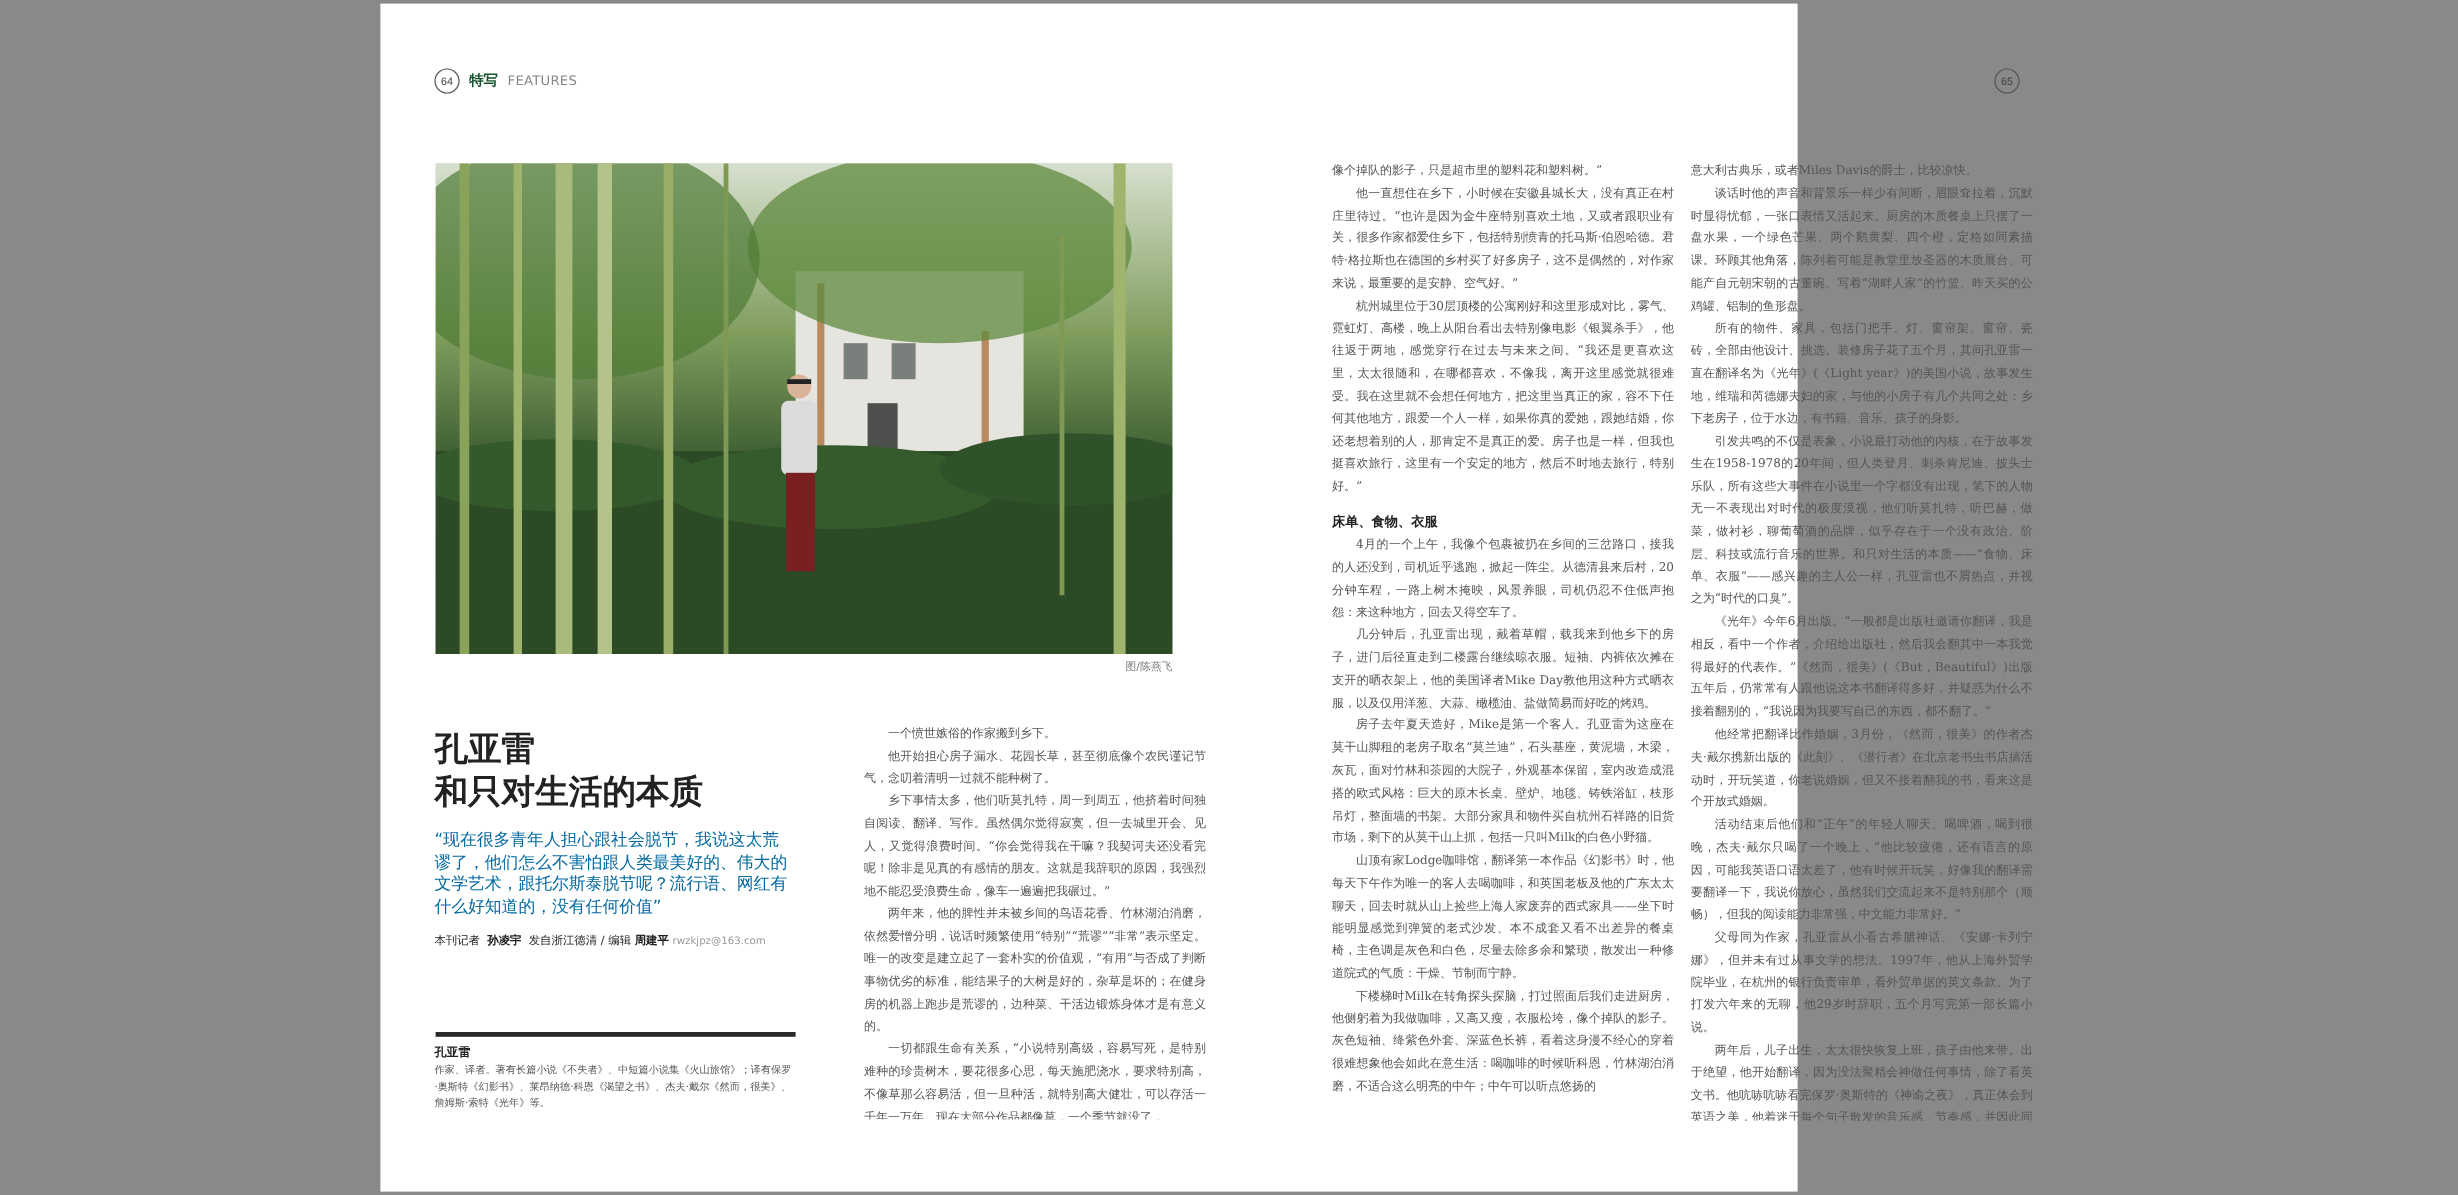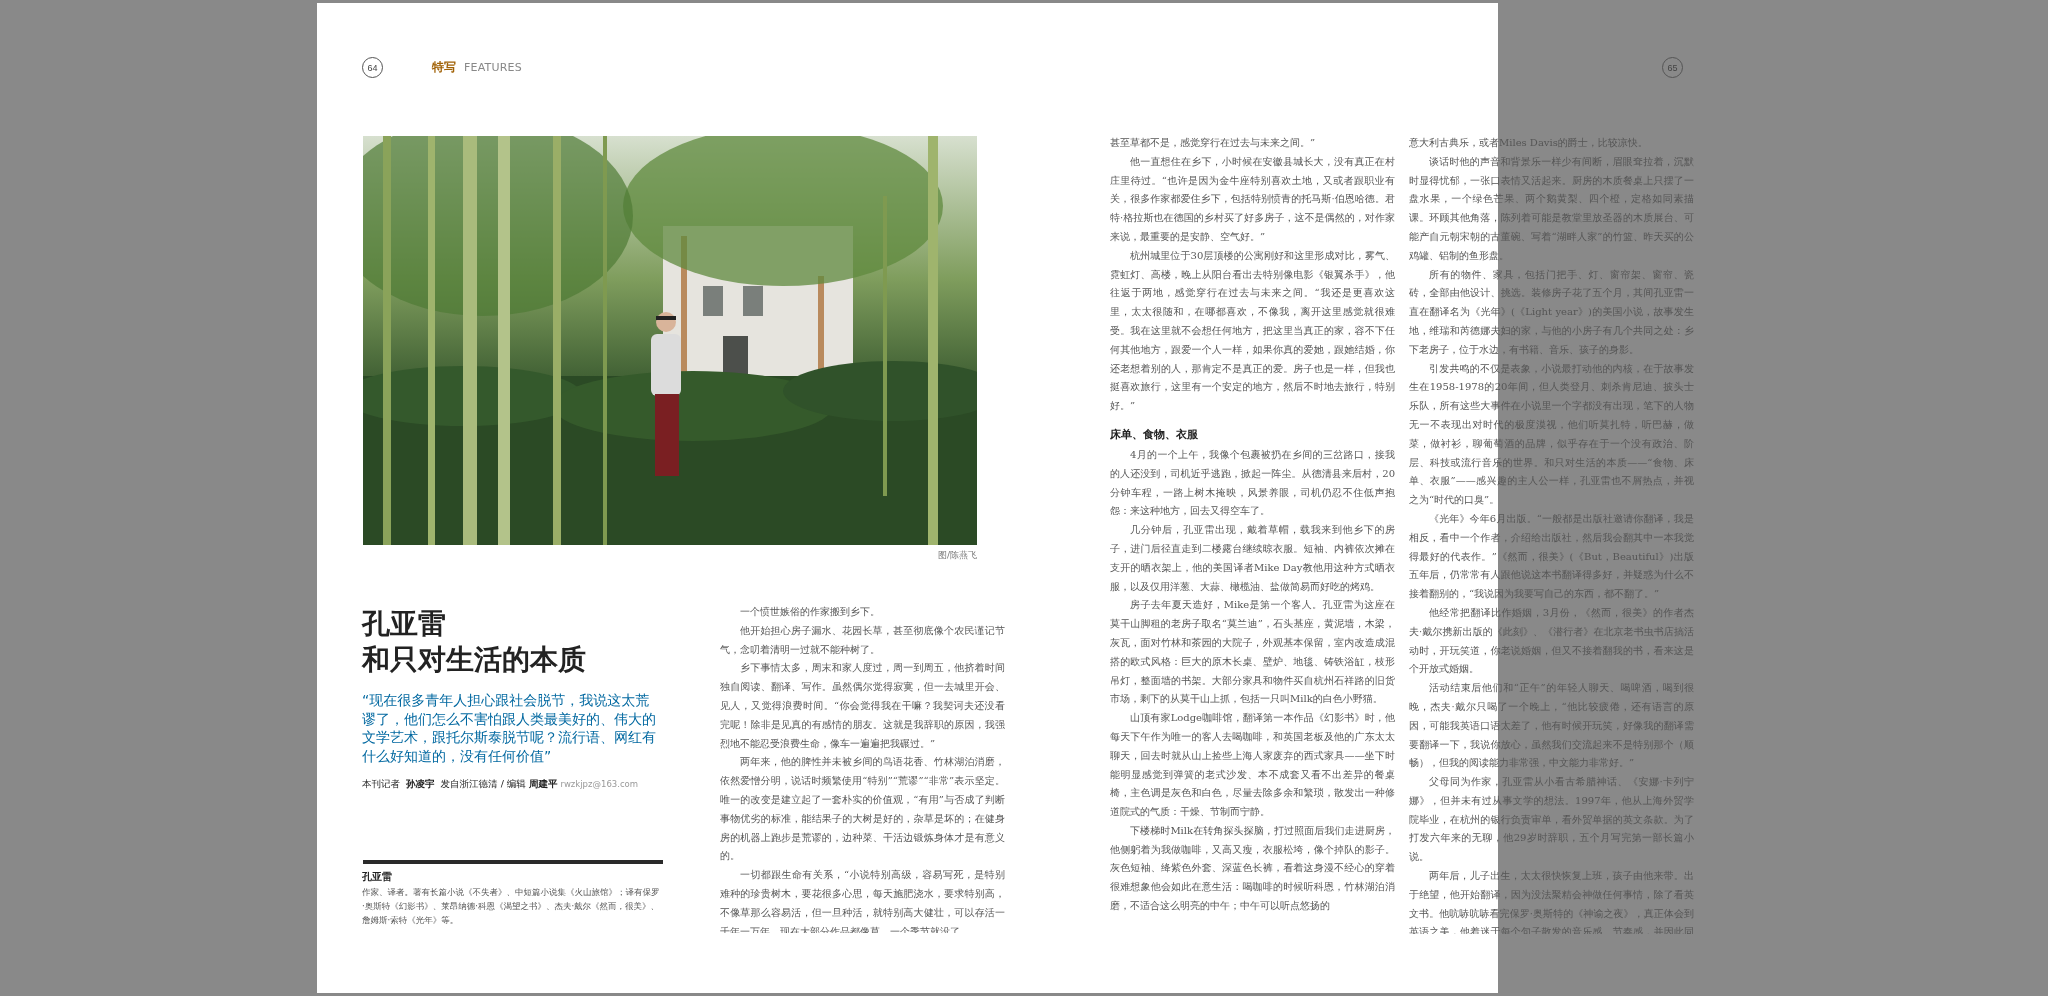--- a/index.html
+++ b/index.html
@@ -13,21 +13,21 @@
   }
   .folio {
     position:absolute; display:flex; align-items:center; gap:8px;
     font-family:"DejaVu Sans","Liberation Sans",sans-serif;
   }
   .pagenum {
     width:19px; height:19px; border:1.5px solid #555; border-radius:50%;
     font-size:9px; color:#444; display:flex; align-items:center; justify-content:center;
     font-family:"Liberation Sans",sans-serif;
   }
-  .section-cn { font-size:12px; color:#a16207; font-weight:bold;margin-left:41px; }
+  .section-cn { font-size:12px; color:#14532d; font-weight:bold; }
   .section-en { font-size:11px; color:#888; letter-spacing:0.2px; }
   .photo {
     position:absolute; left:46px; top:133px; width:614px; height:409px; overflow:hidden;
     background:linear-gradient(180deg,#cfd9c5 0%,#8fab6e 30%,#46663a 60%,#24401f 100%);
   }
   .photo svg { display:block; }
   .credit {
     position:absolute; left:560px; top:546px; width:100px; text-align:right;
     font-family:"DejaVu Sans","Liberation Sans",sans-serif; font-size:9px; color:#777;
   }
@@ -146,26 +146,26 @@
     <span class="email">rwzkjpz@163.com</span>
   </div>
 
   <div class="bio-rule"></div>
   <div class="bio-name">孔亚雷</div>
   <div class="bio-text">作家、译者。著有长篇小说《不失者》、中短篇小说集《火山旅馆》；译有保罗·奥斯特《幻影书》、莱昂纳德·科恩《渴望之书》、杰夫·戴尔《然而，很美》、詹姆斯·索特《光年》等。</div>
 
   <div class="col" id="col1" style="left:403px; top:600px; height:330px; overflow:hidden;">
       <p>一个愤世嫉俗的作家搬到乡下。</p>
       <p>他开始担心房子漏水、花园长草，甚至彻底像个农民谨记节气，念叨着清明一过就不能种树了。</p>
-      <p>乡下事情太多，周末和家人度过，周一到周五，他挤着时间独自阅读、翻译、写作。虽然偶尔觉得寂寞，但一去城里开会、见人，又觉得浪费时间。“你会觉得我在干嘛？我契诃夫还没看完呢！除非是见真的有感情的朋友。这就是我辞职的原因，我强烈地不能忍受浪费生命，像车一遍遍把我碾过。”</p>
+      <p>乡下事情太多，他们听莫扎特，周一到周五，他挤着时间独自阅读、翻译、写作。虽然偶尔觉得寂寞，但一去城里开会、见人，又觉得浪费时间。“你会觉得我在干嘛？我契诃夫还没看完呢！除非是见真的有感情的朋友。这就是我辞职的原因，我强烈地不能忍受浪费生命，像车一遍遍把我碾过。”</p>
       <p>两年来，他的脾性并未被乡间的鸟语花香、竹林湖泊消磨，依然爱憎分明，说话时频繁使用“特别”“荒谬”“非常”表示坚定。唯一的改变是建立起了一套朴实的价值观，“有用”与否成了判断事物优劣的标准，能结果子的大树是好的，杂草是坏的；在健身房的机器上跑步是荒谬的，边种菜、干活边锻炼身体才是有意义的。</p>
       <p>一切都跟生命有关系，“小说特别高级，容易写死，是特别难种的珍贵树木，要花很多心思，每天施肥浇水，要求特别高，不像草那么容易活，但一旦种活，就特别高大健壮，可以存活一千年一万年。现在大部分作品都像草，一个季节就没了，</p>
     </div>
   <div class="col" id="col2" style="left:793px; top:131px; height:800px; overflow:hidden;">
-      <p class="noindent">甚至草都不是，感觉穿行在过去与未来之间。”</p>
+      <p class="noindent">像个掉队的影子，只是超市里的塑料花和塑料树。”</p>
       <p>他一直想住在乡下，小时候在安徽县城长大，没有真正在村庄里待过。“也许是因为金牛座特别喜欢土地，又或者跟职业有关，很多作家都爱住乡下，包括特别愤青的托马斯·伯恩哈德。君特·格拉斯也在德国的乡村买了好多房子，这不是偶然的，对作家来说，最重要的是安静、空气好。”</p>
       <p>杭州城里位于30层顶楼的公寓刚好和这里形成对比，雾气、霓虹灯、高楼，晚上从阳台看出去特别像电影《银翼杀手》，他往返于两地，感觉穿行在过去与未来之间。“我还是更喜欢这里，太太很随和，在哪都喜欢，不像我，离开这里感觉就很难受。我在这里就不会想任何地方，把这里当真正的家，容不下任何其他地方，跟爱一个人一样，如果你真的爱她，跟她结婚，你还老想着别的人，那肯定不是真正的爱。房子也是一样，但我也挺喜欢旅行，这里有一个安定的地方，然后不时地去旅行，特别好。”</p>
       <h3>床单、食物、衣服</h3>
       <p>4月的一个上午，我像个包裹被扔在乡间的三岔路口，接我的人还没到，司机近乎逃跑，掀起一阵尘。从德清县来后村，20分钟车程，一路上树木掩映，风景养眼，司机仍忍不住低声抱怨：来这种地方，回去又得空车了。</p>
       <p>几分钟后，孔亚雷出现，戴着草帽，载我来到他乡下的房子，进门后径直走到二楼露台继续晾衣服。短袖、内裤依次摊在支开的晒衣架上，他的美国译者Mike Day教他用这种方式晒衣服，以及仅用洋葱、大蒜、橄榄油、盐做简易而好吃的烤鸡。</p>
       <p>房子去年夏天造好，Mike是第一个客人。孔亚雷为这座在莫干山脚租的老房子取名“莫兰迪”，石头基座，黄泥墙，木梁，灰瓦，面对竹林和茶园的大院子，外观基本保留，室内改造成混搭的欧式风格：巨大的原木长桌、壁炉、地毯、铸铁浴缸，枝形吊灯，整面墙的书架。大部分家具和物件买自杭州石祥路的旧货市场，剩下的从莫干山上抓，包括一只叫Milk的白色小野猫。</p>
       <p>山顶有家Lodge咖啡馆，翻译第一本作品《幻影书》时，他每天下午作为唯一的客人去喝咖啡，和英国老板及他的广东太太聊天，回去时就从山上捡些上海人家废弃的西式家具——坐下时能明显感觉到弹簧的老式沙发、本不成套又看不出差异的餐桌椅，主色调是灰色和白色，尽量去除多余和繁琐，散发出一种修道院式的气质：干燥、节制而宁静。</p>
       <p>下楼梯时Milk在转角探头探脑，打过照面后我们走进厨房，他侧躬着为我做咖啡，又高又瘦，衣服松垮，像个掉队的影子。灰色短袖、绛紫色外套、深蓝色长裤，看着这身漫不经心的穿着很难想象他会如此在意生活：喝咖啡的时候听科恩，竹林湖泊消磨，不适合这么明亮的中午；中午可以听点悠扬的</p>
     </div>
   <div class="col" id="col3" style="left:1092px; top:131px; height:800px; overflow:hidden;">

